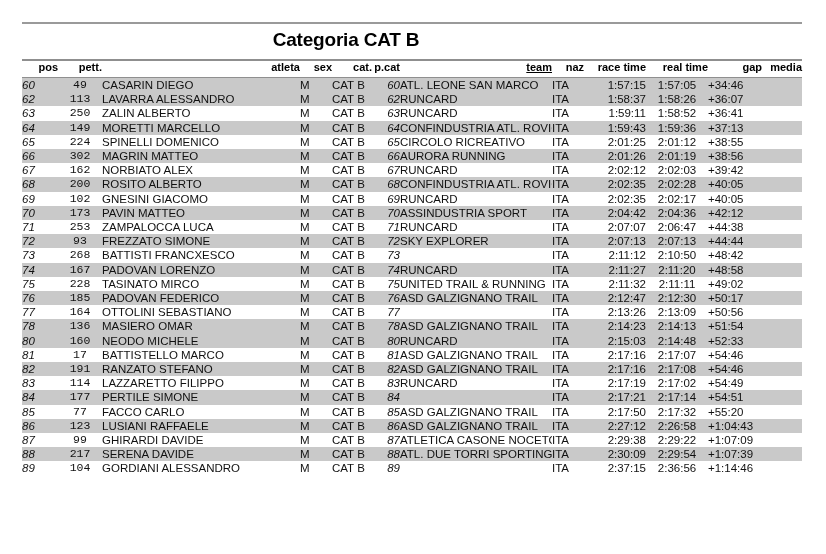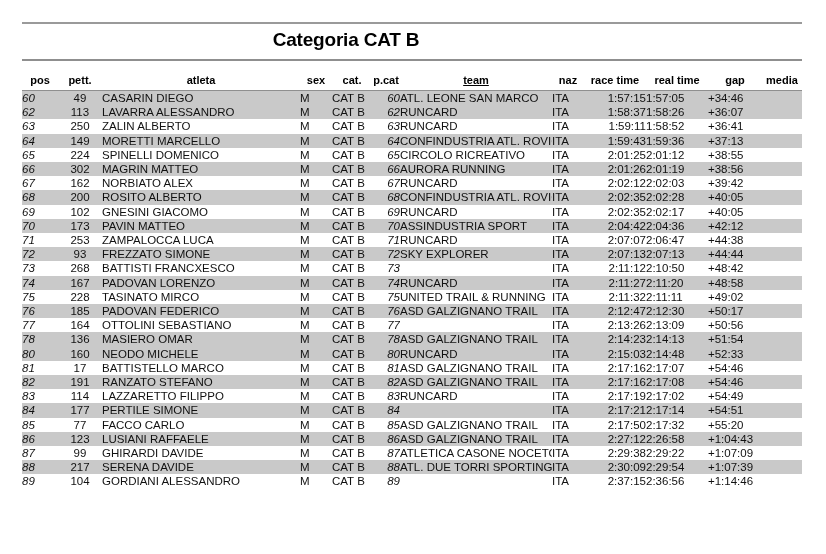--- a/index.html
+++ b/index.html
@@ -54,22 +54,22 @@
   table.results {
     border-collapse: collapse;
     width: 780px;
     table-layout: fixed;
   }
 
   table.results thead th {
     font-size: 11px;
     font-weight: bold;
     color: #000000;
-    text-align: center;
-    padding: 14px 0 4px 0;
+    text-align: right;
+    padding: 1px 0 4px 0;
     vertical-align: top;
     border-top: 2px solid #8f8f8f;
     border-bottom: 1px solid #8f8f8f;
     line-height: 11px;
     white-space: normal;
     word-break: break-all;
   }
 
   table.results tbody td {
     font-size: 11.5px;
@@ -105,20 +105,21 @@
   
   td.pos {
     font-style: italic;
     font-size: 11.5px;
     padding-left: 2px;
   }
   td.pett {
     text-align: center;
     font-size: 12px;
     padding-right: 8px;
+    font-family: Liberation Mono, monospace;
   }
   td.atleta {
     font-size: 12px;
     padding-left: 4px;
   }
   td.sex {
     text-align: left;
     font-size: 11.5px;
     padding-left: 4px;
   }
@@ -141,21 +142,21 @@
     font-size: 10.5px;
     padding-left: 2px;
   }
   td.race {
     font-size: 12.5px;
     text-align: right;
     padding-right: 6px;
   }
   td.real {
     font-size: 11px;
-    text-align: left;
+    text-align: center;
     padding-right: 5px;
   }
   td.gap {
     font-size: 10px;
     text-align: left;
     padding-left: 4px;
   }
   td.media {
     font-size: 10px;
   }

